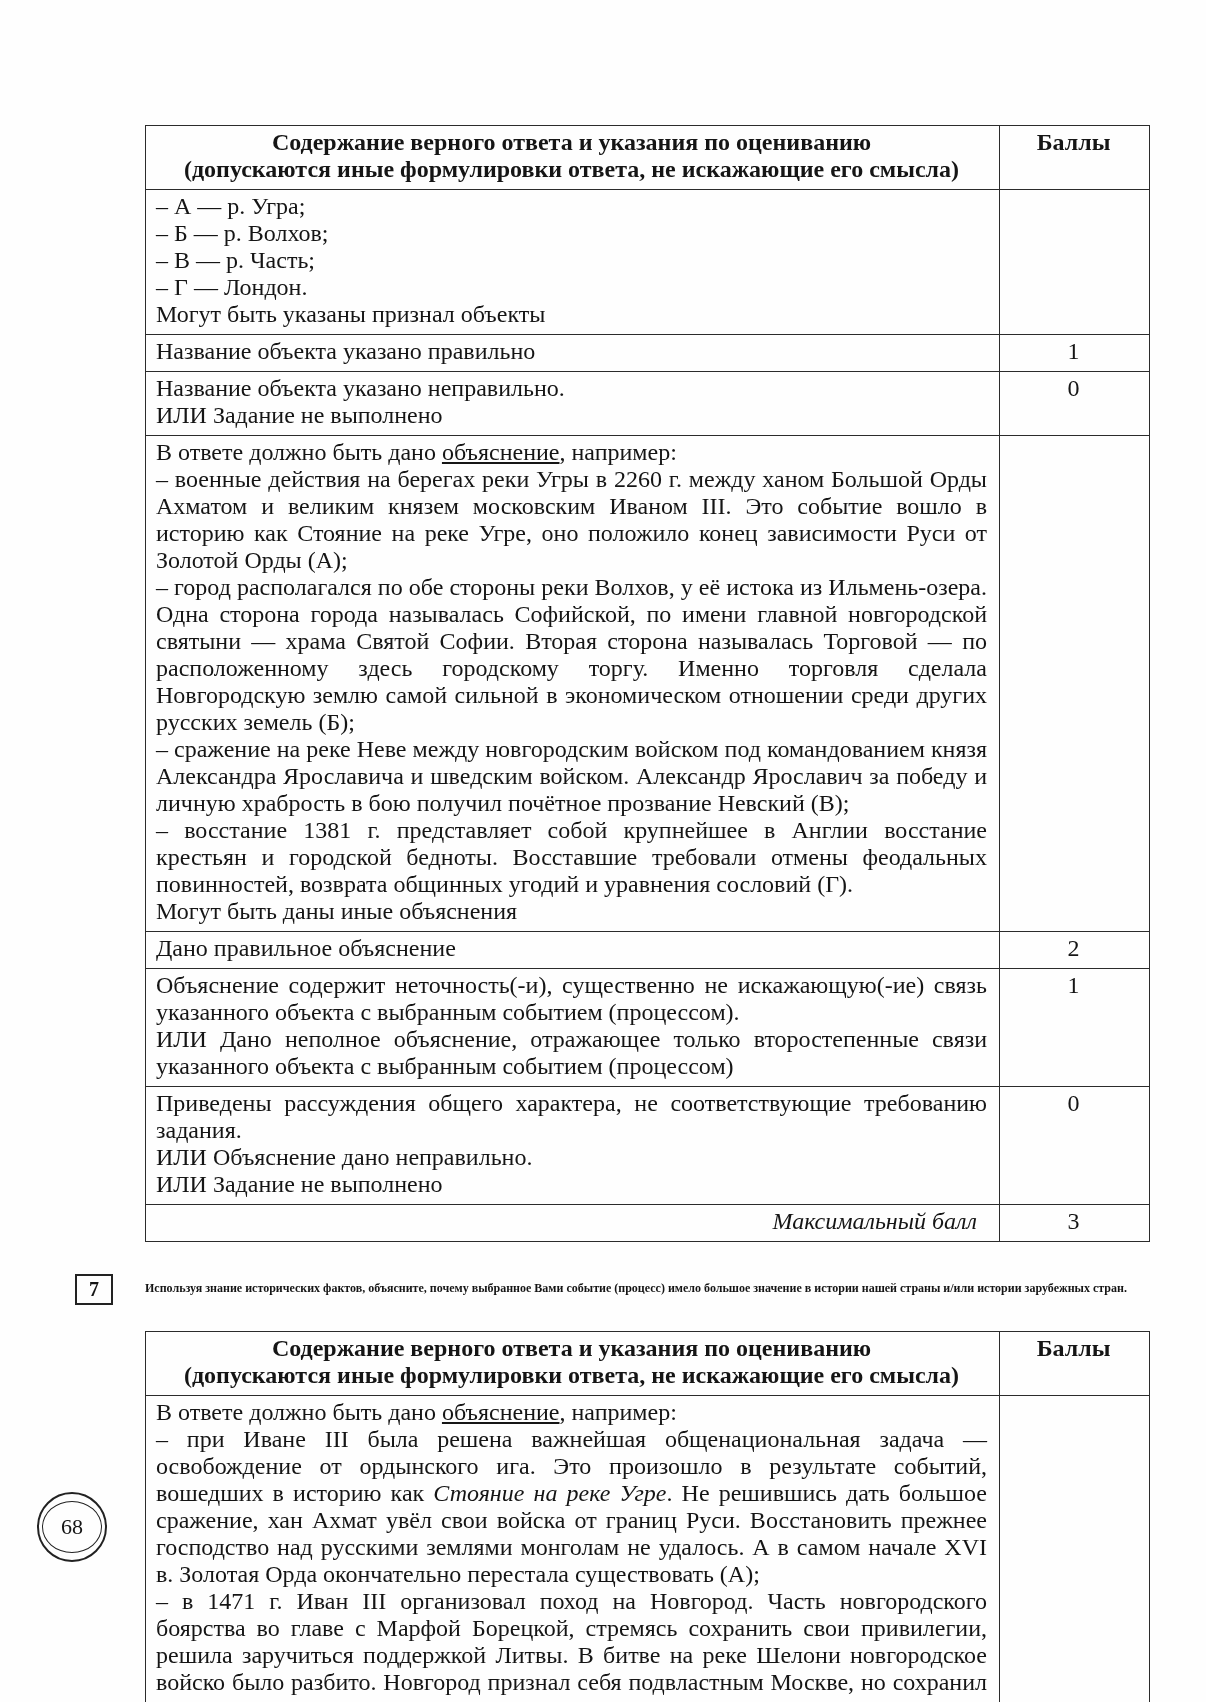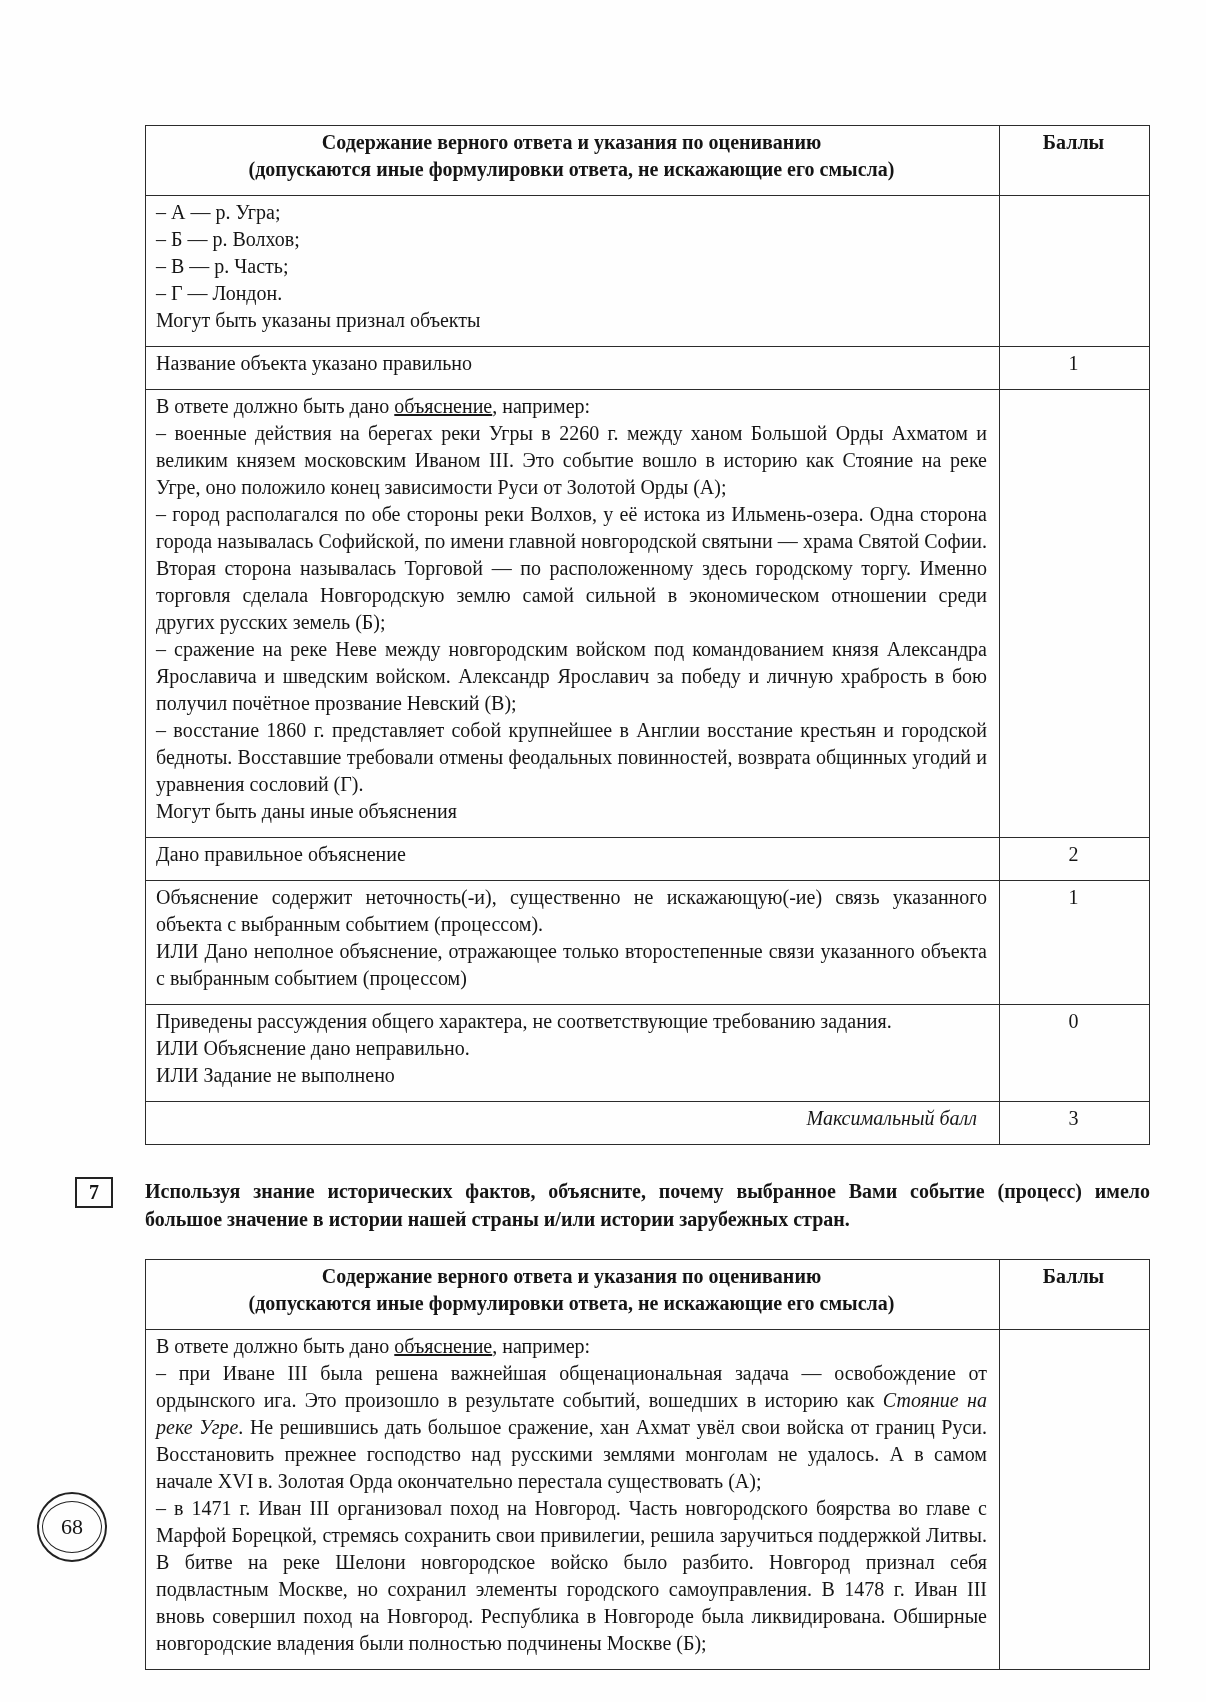--- a/index.html
+++ b/index.html
@@ -17,22 +17,22 @@
     overflow: hidden;
   }
   table.rubric {
     border-collapse: collapse;
     width: 1005px;
     margin-left: 145px;
     table-layout: fixed;
   }
   table.rubric td {
     border: 1.6px solid #2b2b2b;
-    padding: 3px 12px 12px 10px;
-    font-size: 20px;
+    padding: 3px 12px 6px 10px;
+    font-size: 24px;
     line-height: 27px;
     vertical-align: top;
   }
   td.score-cell {
     width: 150px;
     text-align: center;
     vertical-align: top;
   }
   td.header-content { text-align: center; padding: 6px 10px; }
   td.header-score { text-align: center; font-weight: bold; vertical-align: middle; }
@@ -55,21 +55,21 @@
     width: 38px; height: 31px;
     border: 2px solid #222;
     margin-left: 75px;
     flex: none;
     display: flex; align-items: center; justify-content: center;
     font-weight: bold; font-size: 20px;
   }
   .qtext {
     width: 1005px;
     margin-left: 32px;
-    font-size: 20px;
+    font-size: 12px;
     line-height: 28px;
     text-align: justify;
     font-weight: bold;
   }
   .page-circle {
     position: absolute;
     left: 37px; top: 1492px;
     width: 70px; height: 70px;
     border: 2px solid #222;
     border-radius: 50%;
@@ -109,29 +109,36 @@
       <td class="score-cell"></td>
     </tr>
 
     <tr>
       <td>
         <p class="cellp-left">Название объекта указано правильно</p>
       </td>
       <td class="score-cell">1</td>
     </tr>
 
+    <tr>
+      <td>
+        <p class="cellp-left">Название объекта указано неправильно.</p>
+        <p class="cellp-left">ИЛИ Задание не выполнено</p>
+      </td>
+      <td class="score-cell">0</td>
+    </tr>
 
 
     <tr>
       <td>
         <p class="cellp"><span>В ответе должно быть дано </span><span class="u">объяснение</span><span>, например:</span></p>
         <p class="cellp">– военные действия на берегах реки Угры в 2260 г. между ханом Большой Орды Ахматом и великим князем московским Иваном III. Это событие вошло в историю как Стояние на реке Угре, оно положило конец зависимости Руси от Золотой Орды (А);</p>
         <p class="cellp">– город располагался по обе стороны реки Волхов, у её истока из Ильмень-озера. Одна сторона города называлась Софийской, по имени главной новгородской святыни — храма Святой Софии. Вторая сторона называлась Торговой — по расположенному здесь городскому торгу. Именно торговля сделала Новгородскую землю самой сильной в экономическом отношении среди других русских земель (Б);</p>
         <p class="cellp">– сражение на реке Неве между новгородским войском под командованием князя Александра Ярославича и шведским войском. Александр Ярославич за победу и личную храбрость в бою получил почётное прозвание Невский (В);</p>
-        <p class="cellp">– восстание 1860 г. представляет собой крупнейшее в Англии восстание крестьян и городской бедноты. Восставшие требовали отмены феодальных повинностей, возврата общинных угодий и уравнения сословий (Г).</p>
+        <p class="cellp">– восстание 1381 г. представляет собой крупнейшее в Англии восстание крестьян и городской бедноты. Восставшие требовали отмены феодальных повинностей, возврата общинных угодий и уравнения сословий (Г).</p>
         <p class="cellp-left">Могут быть даны иные объяснения</p>
       </td>
       <td class="score-cell"></td>
     </tr>
 
     <tr>
       <td>
         <p class="cellp-left">Дано правильное объяснение</p>
       </td>
       <td class="score-cell">2</td>

